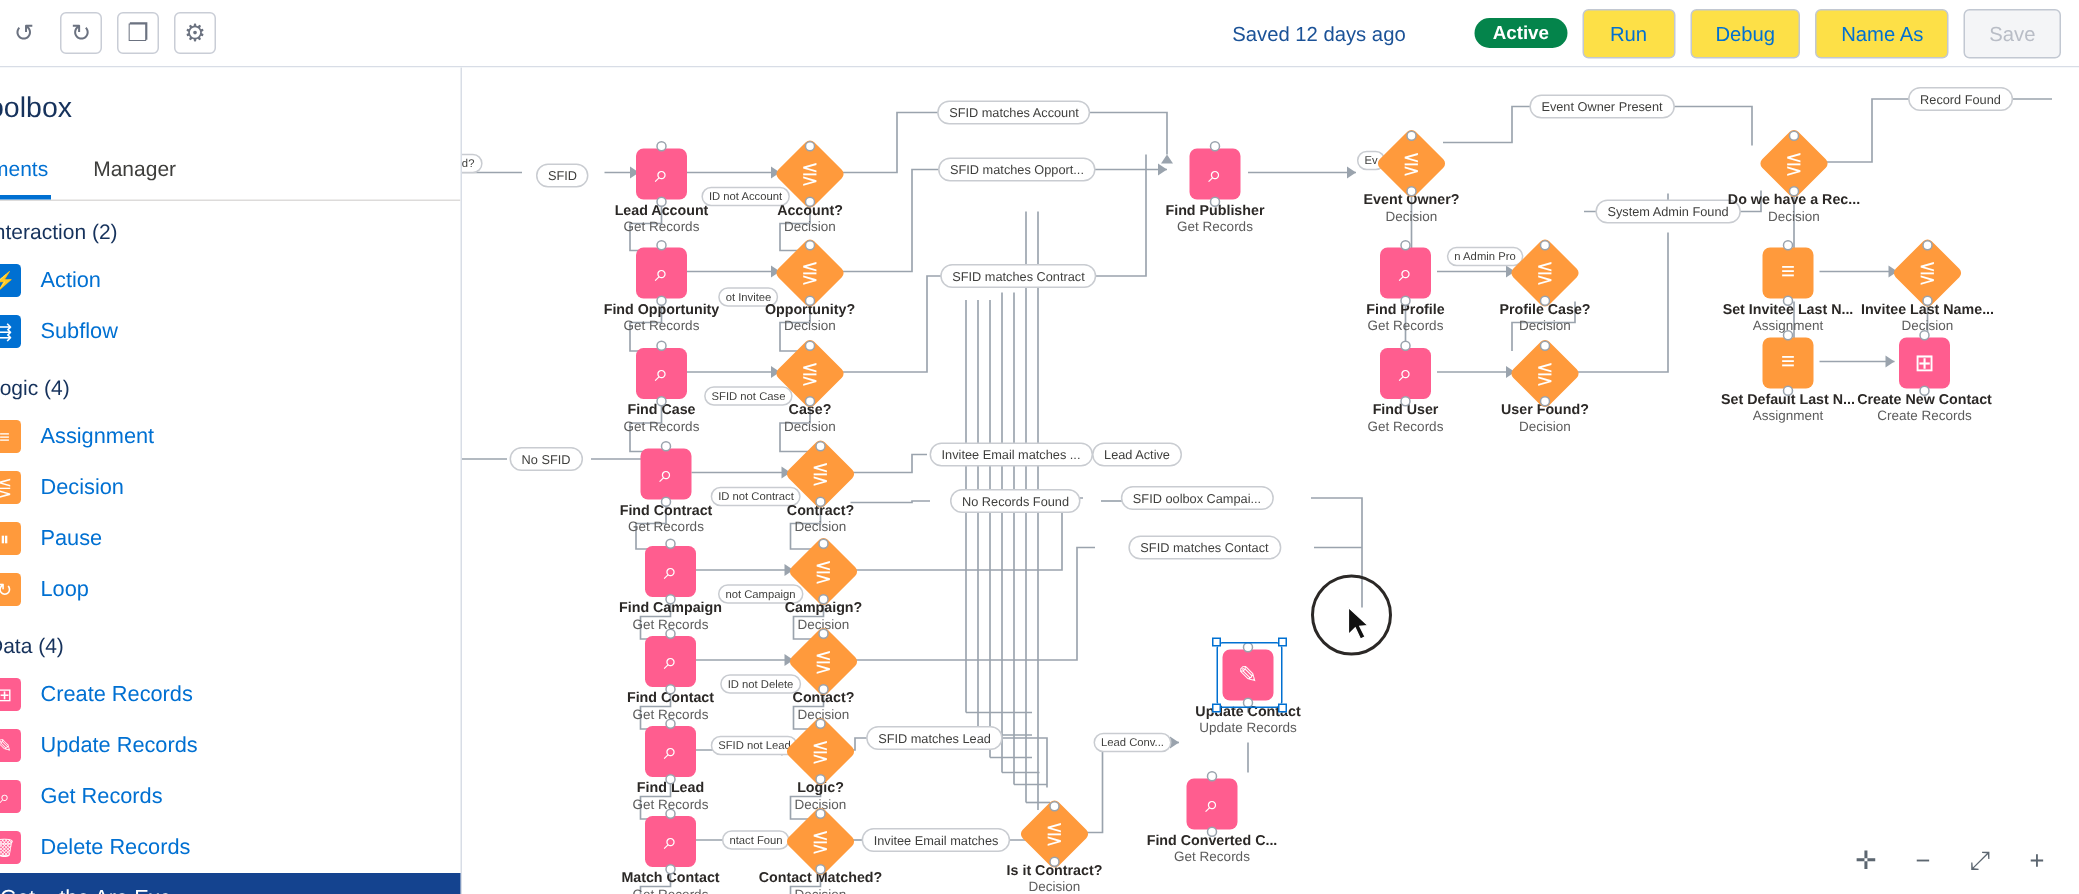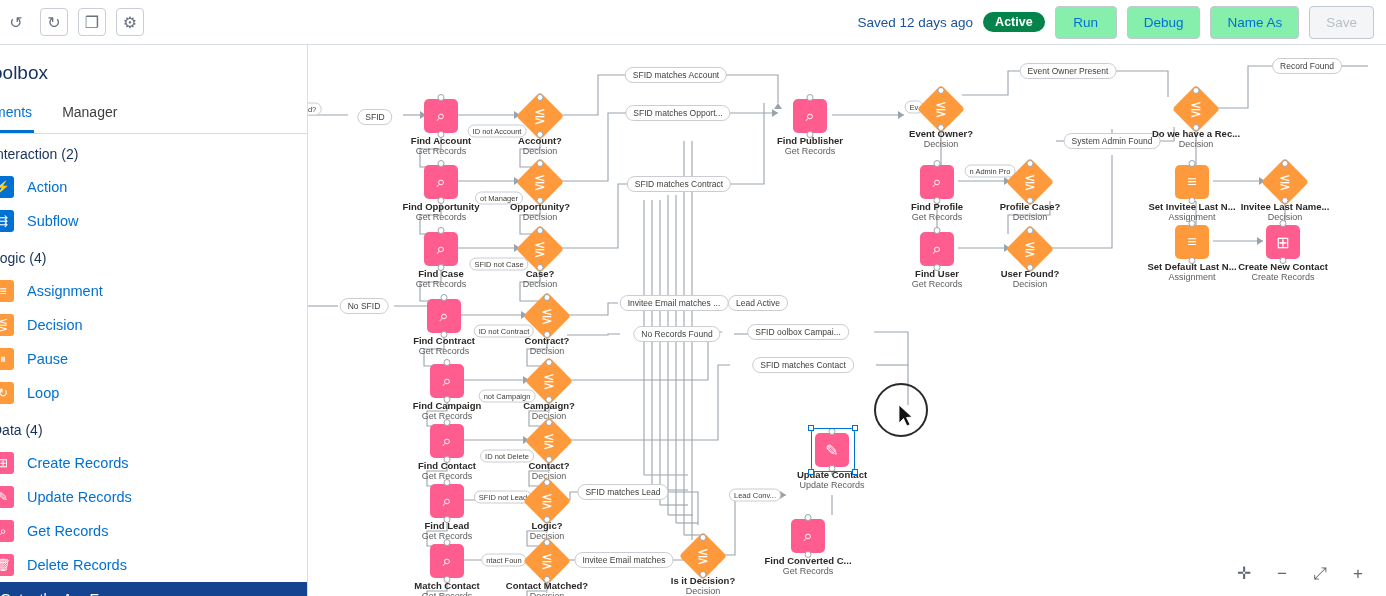--- a/index.html
+++ b/index.html
@@ -33,24 +33,24 @@
     color: #6b7280;
   }
   .tb-btn.noborder { border: none; }
   .tb-right {
     margin-left: auto; display: flex; align-items: center; gap: 10px;
     padding-right: 12px;
   }
   .saved-text { color: #1b5297; font-size: 13.5px; }
   .pill-active {
     background: #04844b; color: #fff; font-size: 12.5px; font-weight: bold;
-    border-radius: 11px; padding: 3px 12px;
+    border-radius: 11px; padding: 3px 12px; margin-left: 36px;
   }
   .btn {
-    border: 1px solid #c2c8d2; border-radius: 4px; background: #86efac;
+    border: 1px solid #c2c8d2; border-radius: 4px; background: #fde047;
     color: #0070d2; font-size: 13.5px; padding: 6px 16px; height: 33px;
     display: flex; align-items: center; justify-content: center;
     min-width: 62px;
   }
   .btn.disabled { color: #b9bdc6; background: #f4f5f7; }
 
   
   .leftpanel {
     position: absolute; left: 0; top: 45px;
     width: 308px; height: 551px;
@@ -355,21 +355,21 @@
       <polygon points="702,203 696,199 696,207"></polygon>
       <polygon points="957,136 951,132 951,140"></polygon>
       <polygon points="955,196 949,192 949,200"></polygon>
       <polygon points="524,400 520,394 528,394"></polygon>
       <polygon points="478,450 472,446 472,454"></polygon>
     </g>
   </svg>
 
   <div class="conn" style="left:67px;top:72px">SFID</div>
   <div class="conn small" style="left:189px;top:86px">ID not Account</div>
-  <div class="conn small" style="left:191px;top:153px">ot Manager</div>
+  <div class="conn small" style="left:191px;top:153px">ot Invitee</div>
   <div class="conn small" style="left:191px;top:219px">SFID not Case</div>
   <div class="conn small" style="left:196px;top:286px">ID not Contract</div>
   <div class="conn small" style="left:199px;top:351px">not Campaign</div>
   <div class="conn small" style="left:199px;top:411px">ID not Delete</div>
   <div class="conn small" style="left:195px;top:452px">SFID not Lead</div>
   <div class="conn small" style="left:196px;top:515px">ntact Foun</div>
   <div class="conn" style="left:368px;top:30px">SFID matches Account</div>
   <div class="conn" style="left:370px;top:68px">SFID matches Opport...</div>
   <div class="conn" style="left:371px;top:139px">SFID matches Contract</div>
   <div class="conn" style="left:366px;top:258px">Invitee Email matches ...</div>
@@ -387,21 +387,21 @@
   <div class="conn" style="left:804px;top:96px">System Admin Found</div>
   <div class="conn" style="left:999px;top:21px">Record Found</div>
   <div class="conn small" style="left:2px;top:64px">ed?</div>
 
   <div class="node" style="left:133px;top:54px">
     <div class="ico-wrap">
           <div class="ico pink">⌕</div>
           <div class="dot-t"></div>
           <div class="dot-b"></div>
         </div>
-    <div class="nm">Find Account</div>
+    <div class="nm">Lead Account</div>
     <div class="sub">Get Records</div>
   </div>
   <div class="node" style="left:232px;top:54px">
     <div class="ico-wrap">
           <div class="diamond">
             <span>⋚</span>
           </div>
           <div class="dot-t"></div>
           <div class="dot-b"></div>
         </div>
@@ -685,21 +685,21 @@
     <div class="sub">Get Records</div>
   </div>
   <div class="node" style="left:395px;top:494px">
     <div class="ico-wrap">
           <div class="diamond">
             <span>⋚</span>
           </div>
           <div class="dot-t"></div>
           <div class="dot-b"></div>
         </div>
-    <div class="nm">Is it Decision?</div>
+    <div class="nm">Is it Contract?</div>
     <div class="sub">Decision</div>
   </div>
 
   <div class="cursor-circle" style="left:566px;top:338px"></div>
   <svg style="position:absolute;left:590px;top:360px" width="16" height="22">
     <polygon points="1,0 1,18 5.5,13.5 9,21 12,19.5 8.5,12.5 14,12" fill="#111" stroke="#fff" stroke-width="0.8"></polygon>
   </svg>
 
   <div class="zoombar">
     <div>✛</div>

